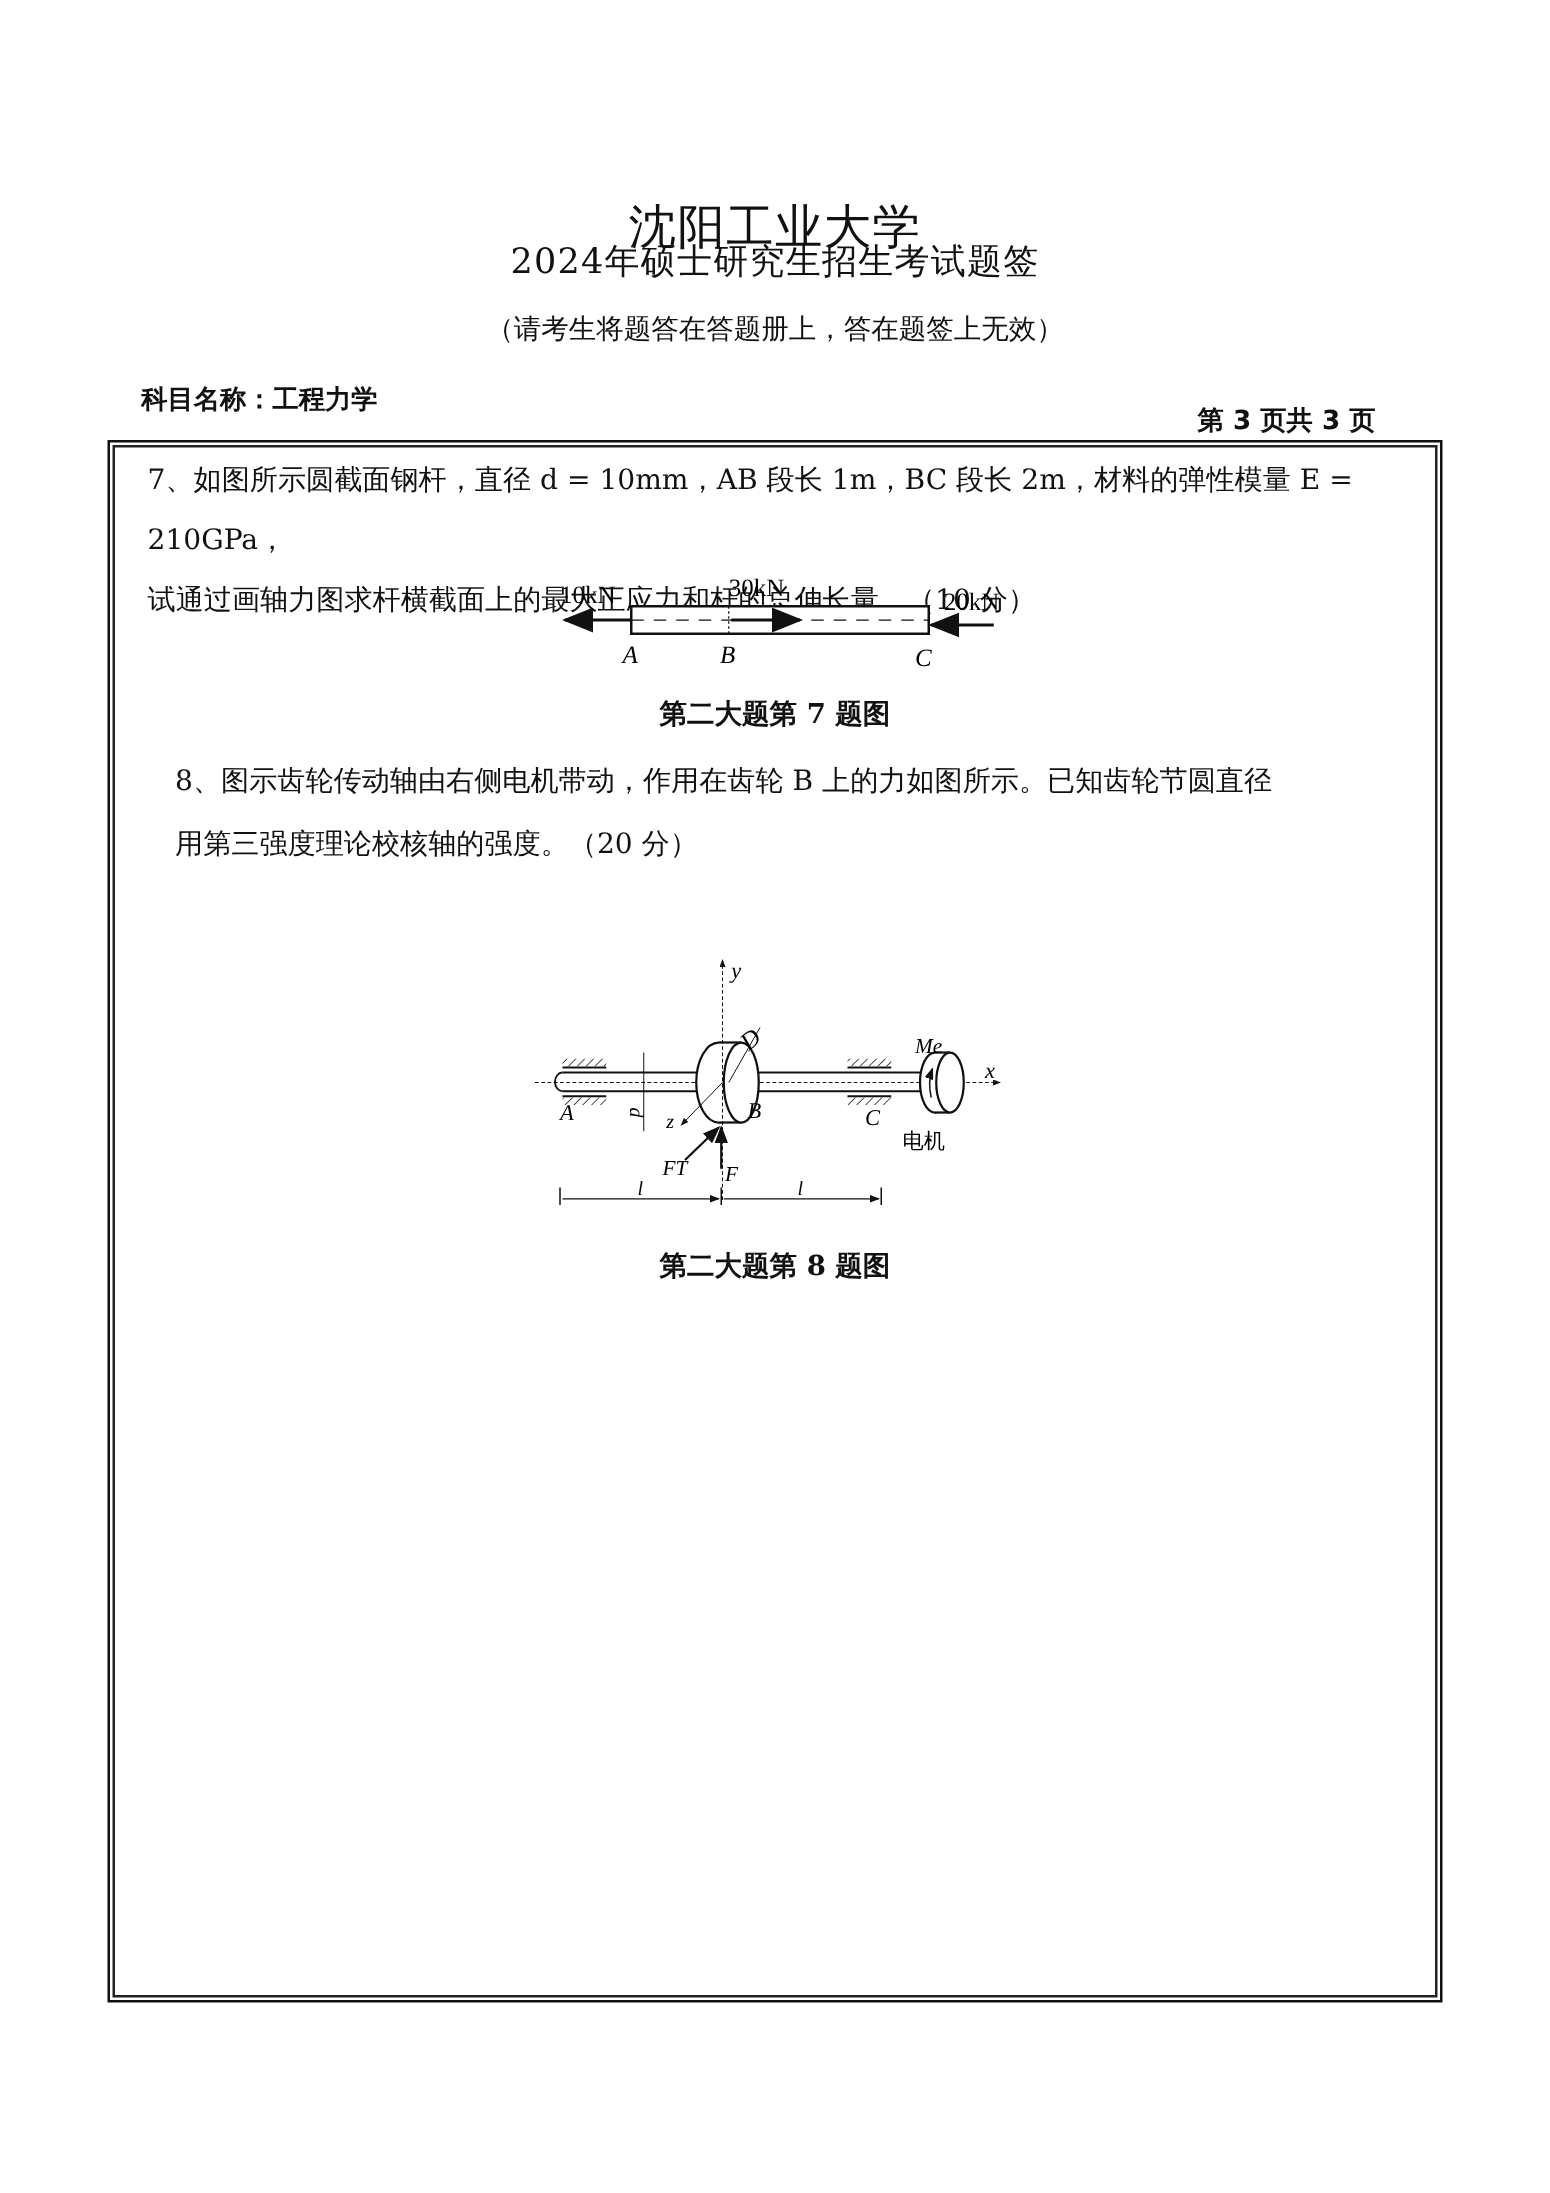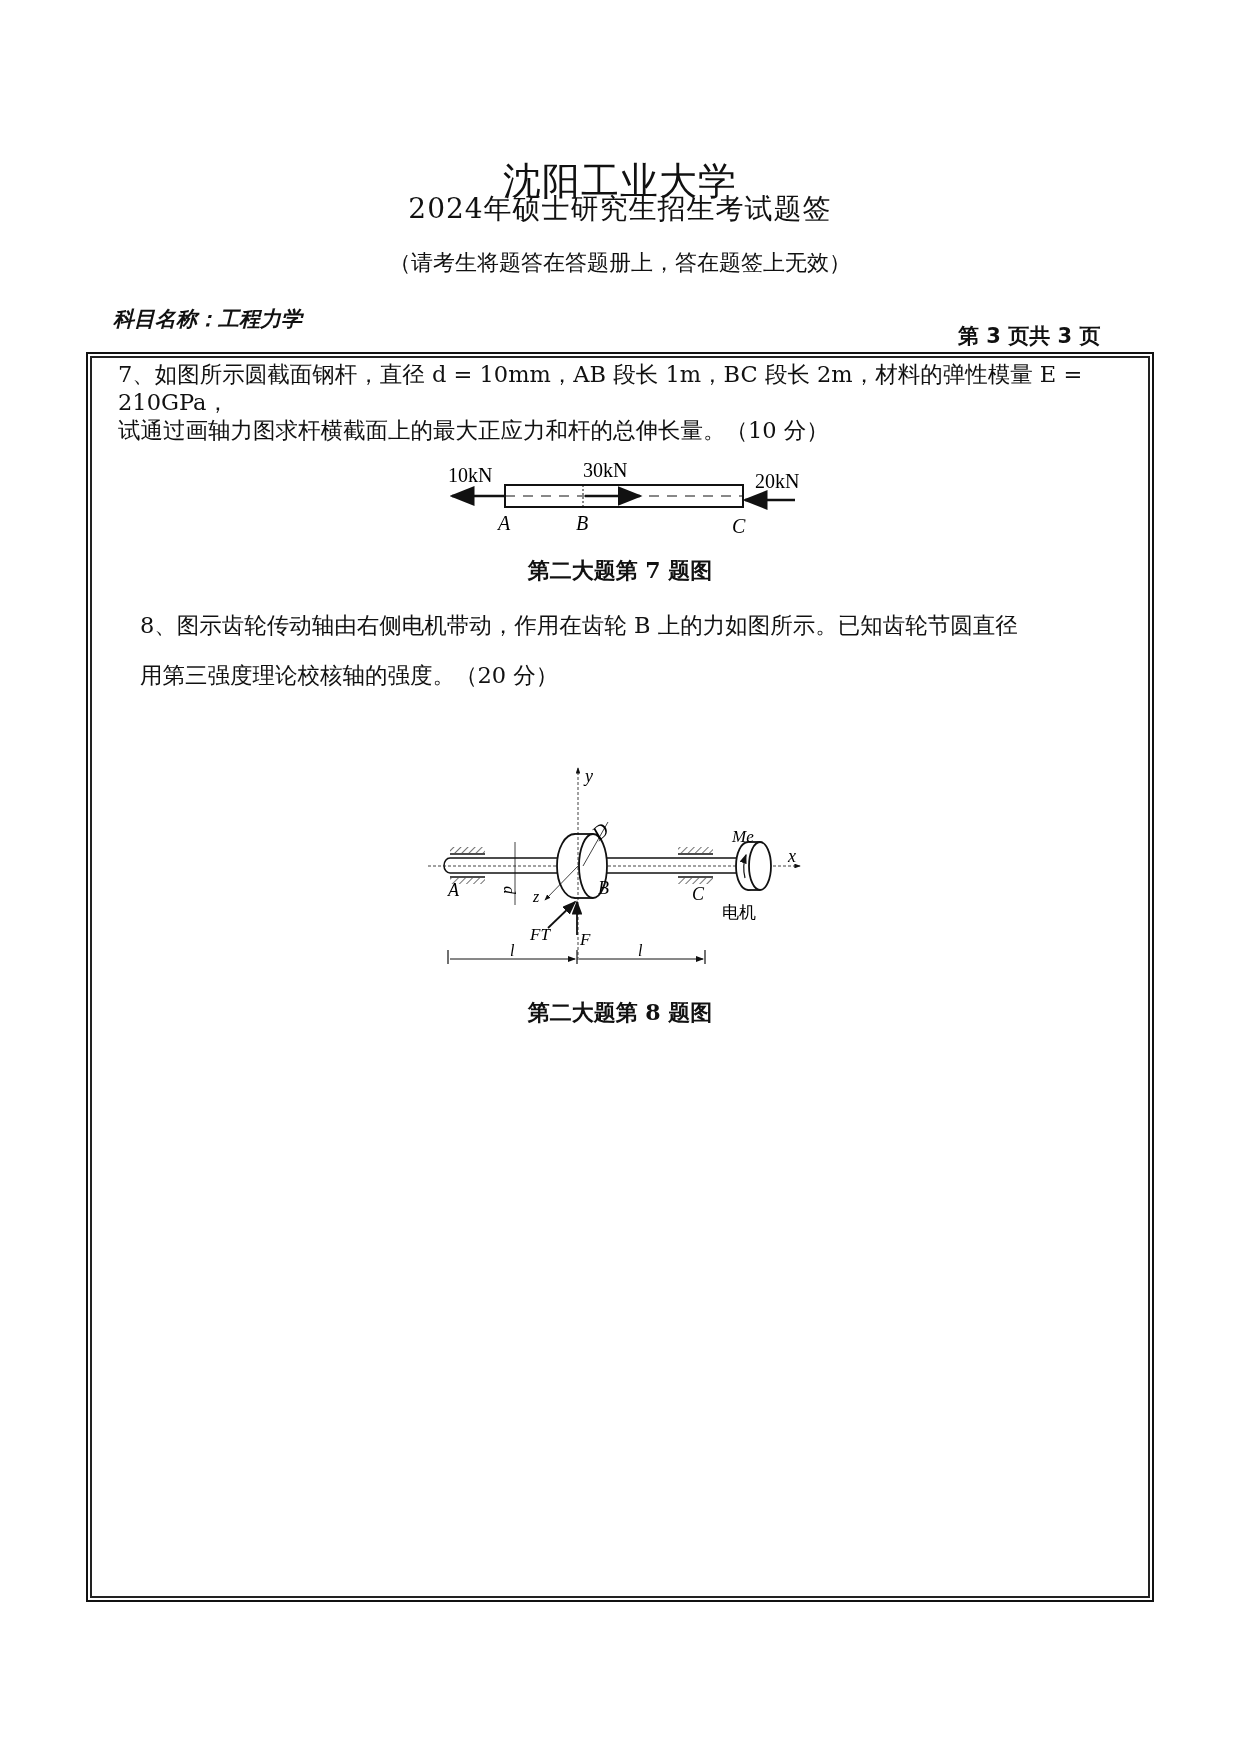--- a/index.html
+++ b/index.html
@@ -3,25 +3,25 @@
 <meta charset="utf-8">
 <style>
   html, body { margin: 0; padding: 0; background: #ffffff; }
   body { width: 1240px; height: 1754px; position: relative; overflow: hidden;
          font-family: "DejaVu Serif", "Liberation Serif", serif; color: #111; }
   .abs { position: absolute; }
   .center { left: 0; width: 1240px; text-align: center; }
   .univ { top: 128px; font-size: 38px; letter-spacing: 1px; margin-top: 28px; }
   .title { top: 190px; font-size: 28px; letter-spacing: 1px; }
   .note { top: 248px; font-size: 22px; }
-  .subject { top: 305px; left: 113px; font-size: 21px; font-weight: bold; font-family: "DejaVu Sans", sans-serif; font-style: italic; }
+  .subject { top: 305px; left: 113px; font-size: 21px; font-weight: bold; font-family: "DejaVu Sans", sans-serif; }
   .pageno { top: 322px; left: 958px; font-size: 21px; font-weight: bold; font-family: "DejaVu Sans", sans-serif; }
   .frame { top: 352px; left: 86px; width: 1064px; height: 1246px;
            border: 2px solid #111; box-shadow: inset 0 0 0 2px #fff, inset 0 0 0 4px #222; }
-  .para { left: 118px; width: 1020px; font-size: 22.5px; line-height: 28px; }
+  .para { left: 118px; width: 1020px; font-size: 22.5px; line-height: 48px; }
   .q7 { top: 360px; }
   .q8 { top: 600px; line-height: 50px; margin-left: 22px; }
   .caption { font-size: 22px; font-weight: bold; }
   .cap7 { top: 556px; }
   .cap8 { top: 998px; }
   svg text { font-family: "Liberation Serif", "DejaVu Serif", serif; }
 </style>
 </head>
 <body>
 

